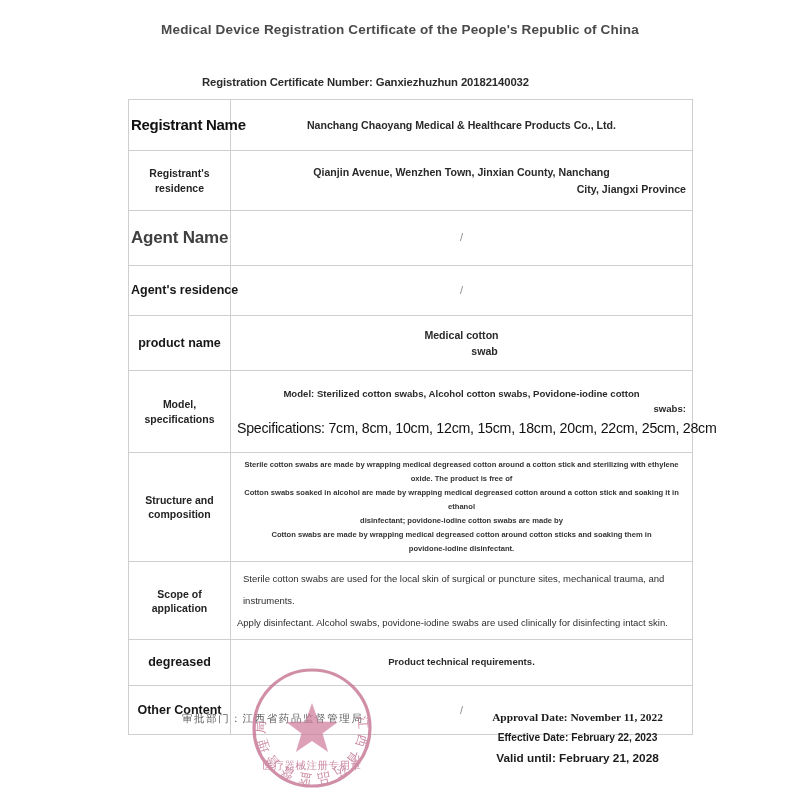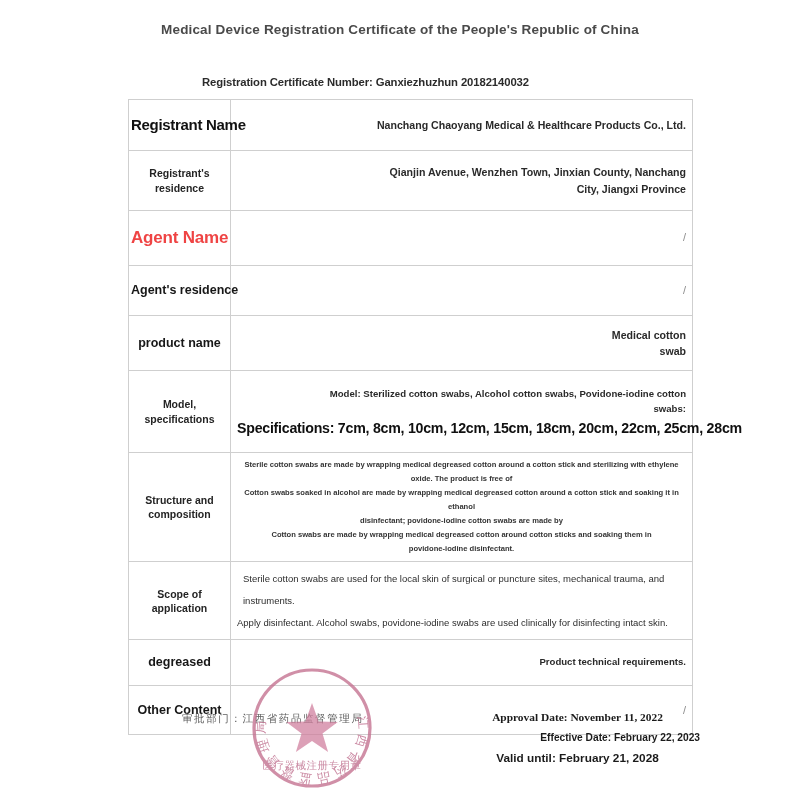--- a/index.html
+++ b/index.html
@@ -79,21 +79,21 @@
   .lbl-lg {
     font-size: 15px;
     font-weight: 700;
     letter-spacing: -0.3px;
     color: #111;
   }
   .lbl-xl {
     font-size: 17px;
     font-weight: 700;
     letter-spacing: -0.2px;
-    color: #ef4444;
+    color: #404040;
   }
   .lbl-med {
     font-size: 12.5px;
     font-weight: 700;
     color: #171717;
   }
   .lbl-nowrap {
     white-space: nowrap;
   }
 
@@ -106,34 +106,34 @@
   }
   .val-lg {
     font-size: 10.6px;
   }
   .val-slash {
     font-size: 11px;
     color: #8e8e8e;
     font-weight: 400;
   }
   .val-center { text-align: right; }
-  .val-left { text-align: right; }
+  .val-left { text-align: center; }
 
   .val-tiny {
     font-size: 7.6px;
     font-weight: 700;
     color: #343434;
     line-height: 1.85;
     display: block;
     text-align: center;
   }
 
   .spec-big {
     font-size: 14.2px;
-    font-weight: 700;
+    font-weight: 400;
     color: #101010;
     letter-spacing: -0.25px;
     display: block;
     margin-top: 3px;
     white-space: nowrap;
   }
 
   .scope-line {
     font-size: 9.5px;
     font-weight: 400;
@@ -174,21 +174,21 @@
     width: 245px;
     text-align: center;
   }
   .date-line {
     display: block;
     font-weight: 700;
     color: #1b1b1b;
     white-space: nowrap;
   }
   .date-1 { font-size: 11.4px; line-height: 1.75; font-family: Liberation Serif, serif; }
-  .date-2 { font-size: 10.2px; line-height: 1.95; text-align: right; }
+  .date-2 { font-size: 10.2px; line-height: 1.95; }
   .date-3 { font-size: 11.8px; line-height: 1.8; }
 
   
   .seal {
     position: absolute;
     left: 249px;
     top: 665px;
     width: 126px;
     height: 126px;
     pointer-events: none;

